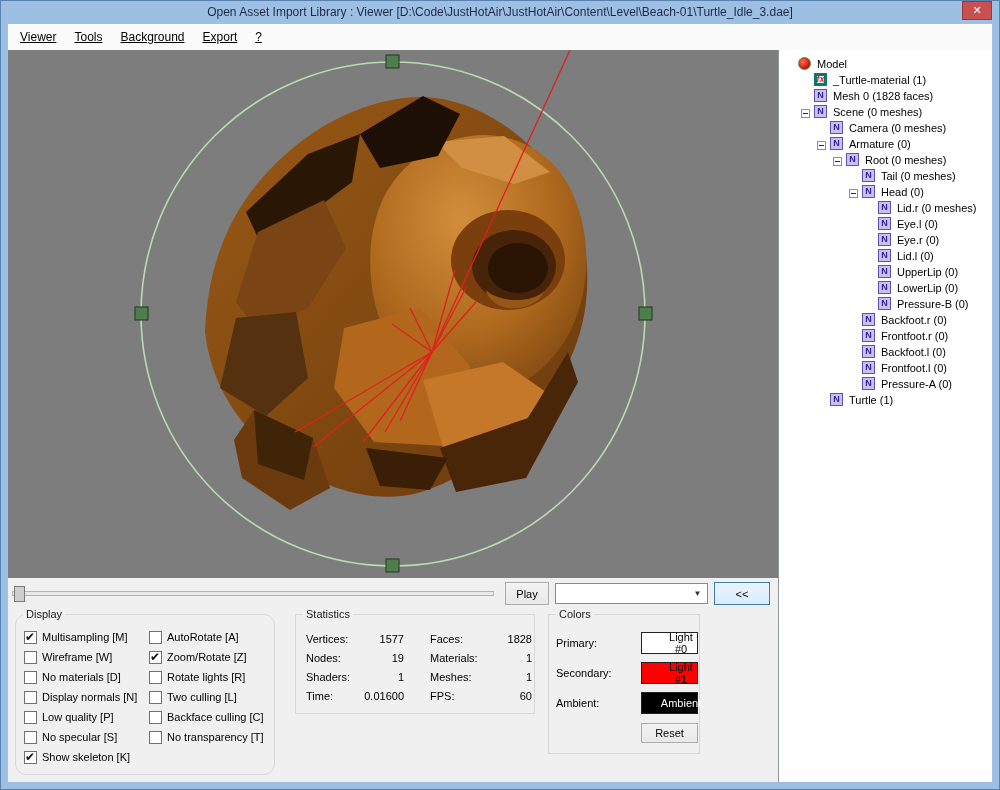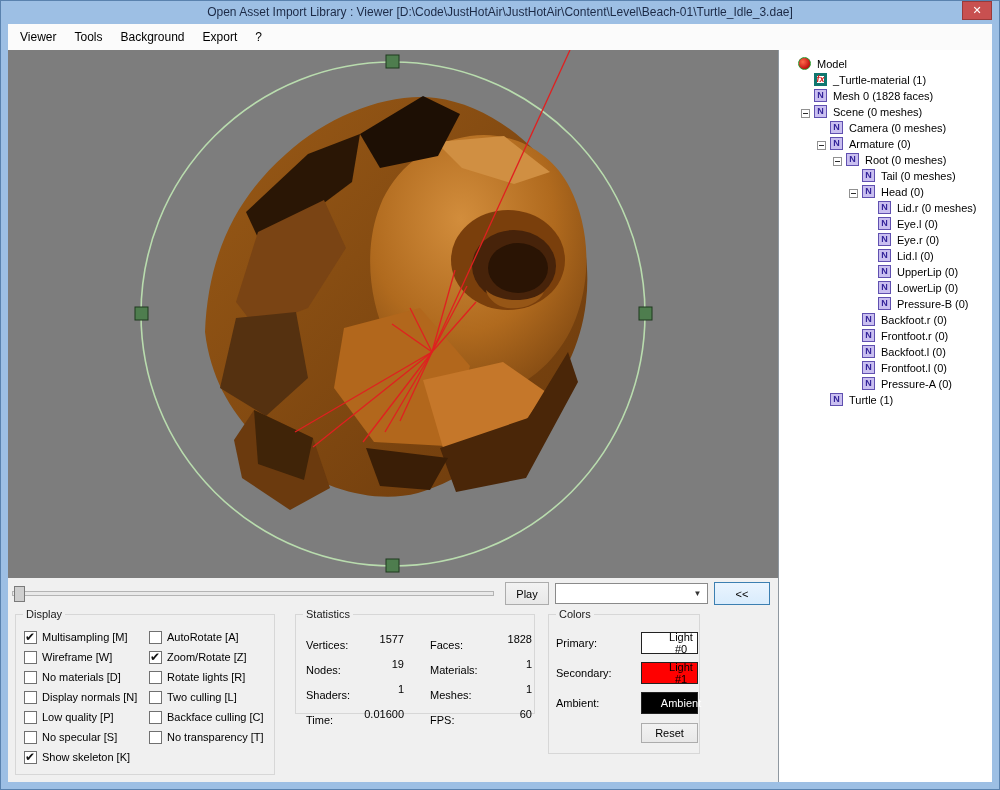--- a/index.html
+++ b/index.html
@@ -9,21 +9,21 @@
   .window { position: relative; width: 1000px; height: 790px;
     background: #9dbfe4; box-shadow: inset 0 0 0 1px #5a82ae; }
 
   .titlebar { position: absolute; top: 0; left: 0; right: 0; height: 24px;
     display: flex; align-items: center; justify-content: center; }
   .title { font-size: 12px; color: #1c2a46; white-space: nowrap; }
   .close-btn { position: absolute; top: 1px; right: 8px; width: 30px; height: 19px;
     background: #c85050; border: 1px solid #9a3a3a; color: #fff; font-size: 11px;
     display: flex; align-items: center; justify-content: center; cursor: pointer; }
 
-  .client { position: absolute; left: 8px; right: 8px; top: 24px; bottom: 8px; background: #e5e5e5; }
+  .client { position: absolute; left: 8px; right: 8px; top: 24px; bottom: 8px; background: #e5e5e5; text-decoration: underline; }
   .menubar { height: 26px; display: flex; align-items: center; padding-left: 3px; background: #fbfbfb; }
   .menu-item { padding: 0 9px; font-size: 12px; height: 26px; line-height: 26px; color: #000; cursor: default; }
 
   .content { position: absolute; top: 26px; left: 0; right: 0; bottom: 0; display: flex; }
   .left-col { width: 770px; position: relative; background: #f0f0f0; }
 
   .viewport { width: 770px; height: 528px; position: relative; overflow: hidden; background: #7d7d7d; }
   .vp-svg { position: absolute; left: 0; top: 0; }
 
   .playback-row { position: relative; height: 32px; background: #f0f0f0; }
@@ -43,35 +43,35 @@
     background: #fff; border: 1px solid #8a8a8a; }
   .combo-value { position: absolute; left: 4px; top: 3px; font-size: 11px; }
   .combo-arrow { position: absolute; right: 1px; top: 1px; bottom: 1px; width: 17px;
     display: flex; align-items: center; justify-content: center;
     font-size: 8px; color: #333; background: #fff; }
 
   .panels { position: relative; height: 172px; background: #f0f0f0; }
   .group { position: absolute; border: 1px solid #d7d7d7; }
   .group-title { position: absolute; top: -7px; left: 7px; background: #f0f0f0;
     padding: 0 3px; font-size: 11px; color: #1a1a1a; }
-  .display-group { left: 7px; top: 4px; width: 260px; height: 161px; }
+  .display-group { left: 7px; top: 4px; width: 260px; height: 161px; border-radius: 11px; }
   .stats-group { left: 287px; top: 4px; width: 240px; height: 100px; }
   .colors-group { left: 540px; top: 4px; width: 152px; height: 140px; }
 
   .cb-col { position: absolute; top: 15px; }
   .cb-row { display: flex; align-items: center; height: 14px; margin-bottom: 6px; cursor: default; }
   .cb-box { width: 13px; height: 13px; border: 1px solid #707070; background: #fff;
     margin-right: 5px; position: relative; flex: none; }
   .cb-box.checked::after { content: "✔"; position: absolute; left: 0px; top: -2px;
     font-size: 12px; color: #111; }
   .cb-label { font-size: 11px; white-space: nowrap; }
 
   .stats-grid { position: absolute; left: 10px; top: 18px; display: grid;
     grid-template-columns: 56px 42px 80px 48px; row-gap: 7px; font-size: 11px; }
-  .sl { text-align: left; margin-top: 6px; }
+  .sl { text-align: left; }
   .sl2 { padding-left: 26px; }
   .sv { text-align: right; }
 
   .colors-body { position: absolute; left: 0; top: 0; right: 0; bottom: 0; }
   .color-row-label { position: absolute; left: 7px; font-size: 11px; }
   .color-btn { position: absolute; left: 92px; width: 57px; height: 22px;
     border: 1px solid #222; font-size: 11px; display: flex; align-items: center;
     justify-content: center; cursor: pointer; font-family: "Liberation Sans", sans-serif; padding-left: 23px; }
   .btn-reset { left: 92px; top: 108px; width: 57px; height: 20px; }
 

